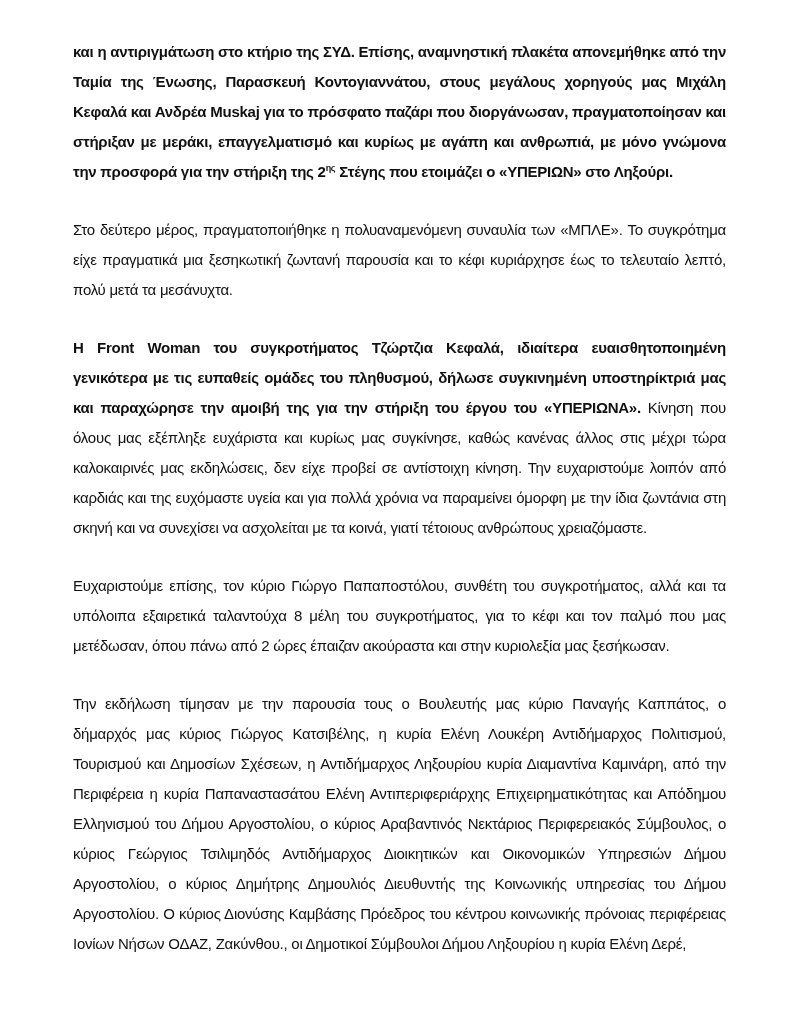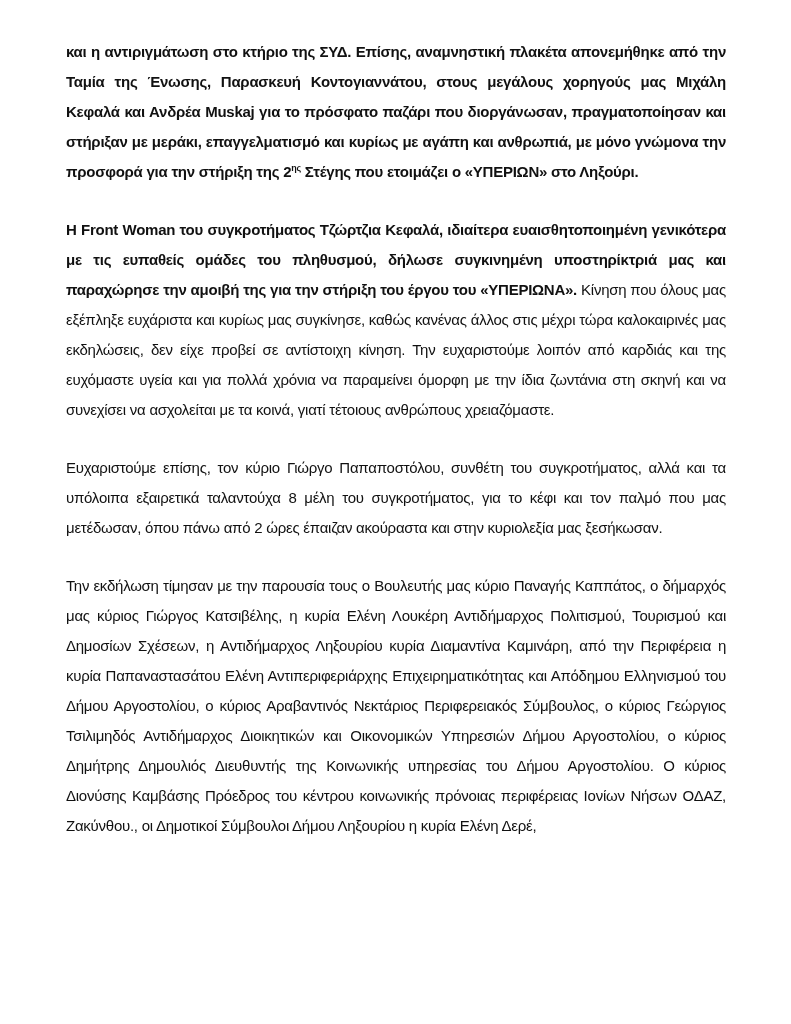--- a/index.html
+++ b/index.html
@@ -3,31 +3,32 @@
   <meta charset="utf-8">
   <style>
     html, body { margin: 0; padding: 0; background: #ffffff; }
     body { width: 791px; height: 1024px; overflow: hidden; position: relative; }
     .page {
       position: absolute; left: 66px; top: 37px; width: 660px;
       font-family: "Liberation Sans", sans-serif;
       font-size: 15px; line-height: 30px; color: #111111;
       font-stretch: condensed;
     }
-    .para { margin: 0 0 28px 0; text-align: justify; text-align-last: left; letter-spacing: -0.25px; }
+    .para { margin: 0 0 28px 7px; text-align: justify; text-align-last: left; letter-spacing: -0.25px; }
     .bold { font-weight: bold; }
     sup { font-size: 9px; line-height: 0; vertical-align: super; }
   </style>
 </head>
 <body>
 
 <div class="page">
 
   <p class="para bold"><span>και η αντιριγμάτωση στο κτήριο της ΣΥΔ.  Επίσης, αναμνηστική πλακέτα απονεμήθηκε από την Ταμία της Ένωσης, Παρασκευή Κοντογιαννάτου, στους μεγάλους χορηγούς μας Μιχάλη Κεφαλά και Ανδρέα Muskaj για το πρόσφατο παζάρι που διοργάνωσαν, πραγματοποίησαν και στήριξαν με μεράκι, επαγγελματισμό και κυρίως με αγάπη και ανθρωπιά,  με μόνο γνώμονα την προσφορά για την στήριξη της 2</span><sup>ης</sup><span> Στέγης που ετοιμάζει ο «ΥΠΕΡΙΩΝ» στο Ληξούρι.</span></p>
 
+  <p class="para">Στο δεύτερο μέρος, πραγματοποιήθηκε η πολυαναμενόμενη συναυλία των «ΜΠΛΕ».  Το συγκρότημα είχε πραγματικά μια ξεσηκωτική ζωντανή παρουσία  και το κέφι κυριάρχησε έως το τελευταίο λεπτό, πολύ μετά τα μεσάνυχτα.</p>
 
   <p class="para"><span class="bold">Η Front Woman του συγκροτήματος Τζώρτζια Κεφαλά, ιδιαίτερα ευαισθητοποιημένη γενικότερα με τις ευπαθείς ομάδες του πληθυσμού, δήλωσε συγκινημένη υποστηρίκτριά μας και παραχώρησε την αμοιβή της για την στήριξη του έργου του «ΥΠΕΡΙΩΝΑ».</span> <span>Κίνηση που όλους μας εξέπληξε ευχάριστα και κυρίως μας συγκίνησε, καθώς κανένας άλλος στις μέχρι τώρα καλοκαιρινές μας εκδηλώσεις, δεν είχε προβεί σε αντίστοιχη κίνηση.  Την ευχαριστούμε λοιπόν από καρδιάς και της ευχόμαστε υγεία και για πολλά χρόνια να παραμείνει όμορφη με την ίδια ζωντάνια στη σκηνή και να συνεχίσει να ασχολείται με τα κοινά, γιατί τέτοιους ανθρώπους χρειαζόμαστε.</span></p>
 
   <p class="para">Ευχαριστούμε επίσης, τον κύριο Γιώργο Παπαποστόλου, συνθέτη του συγκροτήματος, αλλά και τα υπόλοιπα εξαιρετικά ταλαντούχα 8 μέλη του συγκροτήματος, για το κέφι και τον παλμό που μας μετέδωσαν, όπου πάνω από 2 ώρες έπαιζαν ακούραστα και στην κυριολεξία μας ξεσήκωσαν.</p>
 
   <p class="para">Την εκδήλωση τίμησαν με την παρουσία τους ο Βουλευτής μας κύριο Παναγής Καππάτος, ο δήμαρχός μας κύριος Γιώργος Κατσιβέλης, η κυρία Ελένη Λουκέρη Αντιδήμαρχος Πολιτισμού, Τουρισμού και Δημοσίων Σχέσεων, η Αντιδήμαρχος Ληξουρίου κυρία Διαμαντίνα Καμινάρη, από την Περιφέρεια η κυρία Παπαναστασάτου Ελένη Αντιπεριφεριάρχης Επιχειρηματικότητας και Απόδημου Ελληνισμού του Δήμου Αργοστολίου, ο κύριος Αραβαντινός Νεκτάριος Περιφερειακός Σύμβουλος,  ο κύριος Γεώργιος Τσιλιμηδός Αντιδήμαρχος Διοικητικών και Οικονομικών Υπηρεσιών Δήμου Αργοστολίου,  ο κύριος Δημήτρης Δημουλιός  Διευθυντής της Κοινωνικής υπηρεσίας του Δήμου Αργοστολίου.  Ο κύριος Διονύσης Καμβάσης Πρόεδρος του κέντρου κοινωνικής πρόνοιας περιφέρειας Ιονίων Νήσων ΟΔΑΖ, Ζακύνθου., οι Δημοτικοί Σύμβουλοι Δήμου Ληξουρίου   η κυρία Ελένη Δερέ,</p>
 
 </div>
 
 </body></html>

